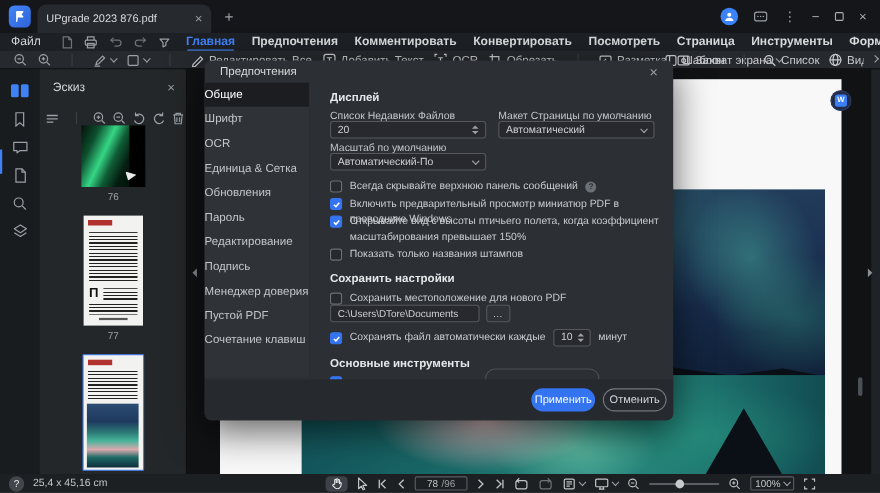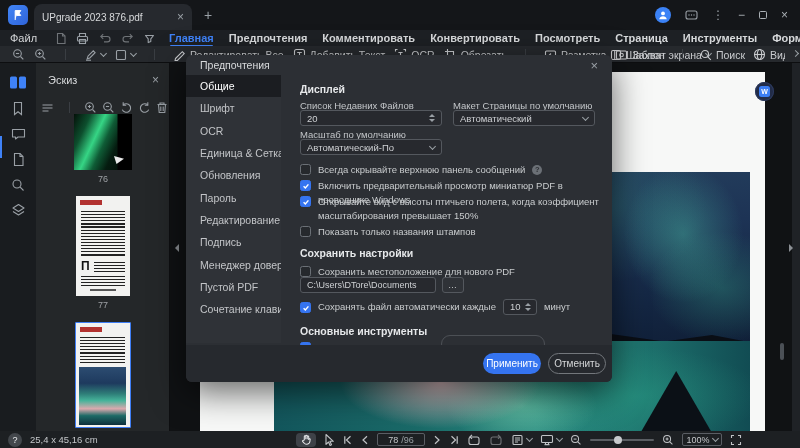--- a/index.html
+++ b/index.html
@@ -65,21 +65,21 @@
   .aiw{width:11px;height:11px;border-radius:2.5px;background:#3b7ef5;color:#fff;font-size:7px;font-weight:bold;display:flex;align-items:center;justify-content:center}
   .rail{position:absolute;right:0;top:0;width:8px;height:100%;background:#1f2226}
   .vthumb{position:absolute;left:610px;top:280px;width:4px;height:17px;background:#4b5056;border-radius:2px}
   .tri-l{width:0;height:0;border-top:4px solid transparent;border-bottom:4px solid transparent;border-right:4px solid #8b8f94}
   .tri-r{width:0;height:0;border-top:4px solid transparent;border-bottom:4px solid transparent;border-left:4px solid #8b8f94}
   
   .dialog{position:absolute;left:186px;top:55px;width:426px;height:327px;background:#2c2f34;border-radius:6px;box-shadow:0 10px 34px rgba(0,0,0,.6);z-index:20;font-size:10px}
   .dlg-title{height:20px;display:flex;align-items:center;padding:0 14px;font-size:10.5px;color:#d8dadc}
   .dlg-close{margin-left:auto;color:#9aa0a6;font-size:13px}
   .dlg-nav{position:absolute;left:0;top:20px;width:95px;height:268px;background:#2f3237;overflow:hidden}
-  .nav-item{height:22.3px;display:flex;align-items:center;padding-left:14px;font-size:10.5px;color:#c3c5c8;white-space:nowrap}
+  .nav-item{height:22.3px;display:flex;align-items:center;padding-left:0;font-size:10.5px;color:#c3c5c8;white-space:nowrap}
   .nav-item.sel{background:#1b1d21;color:#fff}
   .dlg-content{position:absolute;left:95px;top:20px;width:331px;height:270px;overflow:hidden}
   .h1{position:absolute;font-size:10.5px;font-weight:bold;color:#e6e8ea}
   .lbl{position:absolute;font-size:9.5px;color:#c3c6c9}
   .field{position:absolute;height:16px;background:#27292e;border:1px solid #54585e;border-radius:3px;display:flex;align-items:center;padding:0 6px;font-size:9.5px;color:#cfd1d4;gap:4px}
   .field .grow{flex:1;overflow:hidden;white-space:nowrap}
   .spin{display:flex;flex-direction:column;gap:2px;margin-left:auto}
   .tri-u{width:0;height:0;border-left:3px solid transparent;border-right:3px solid transparent;border-bottom:3.5px solid #9aa0a5}
   .tri-d{width:0;height:0;border-left:3px solid transparent;border-right:3px solid transparent;border-top:3.5px solid #9aa0a5}
   .cbrow{position:absolute;display:flex;gap:7px;font-size:9.5px;color:#c9ccce;line-height:1.45;align-items:flex-start}
@@ -271,21 +271,21 @@
           <path d="M4.7 1.5 v9"></path>
         </svg>
         <span>Шаблон</span>
       </span>
     <span class="vdiv"></span>
     <span class="titem">
         <svg width="12" height="12" viewBox="0 0 12 12" fill="none" stroke="#c9cbce" stroke-width="1.1">
           <circle cx="5" cy="5" r="3.5"></circle>
           <path d="M7.8 7.8 10.8 10.8"></path>
         </svg>
-        <span>Поиск</span>
+        <span>Список</span>
       </span>
     <span class="titem">
         <svg width="13" height="13" viewBox="0 0 13 13" fill="none" stroke="#c9cbce" stroke-width="1.1">
           <circle cx="6.5" cy="6.5" r="5"></circle>
           <ellipse cx="6.5" cy="6.5" rx="2.2" ry="5"></ellipse>
           <path d="M1.5 6.5 h10"></path>
         </svg>
         <span style="width:15px;overflow:hidden;display:inline-block">Вид</span>
       </span>
     <span class="chev right"></span>

